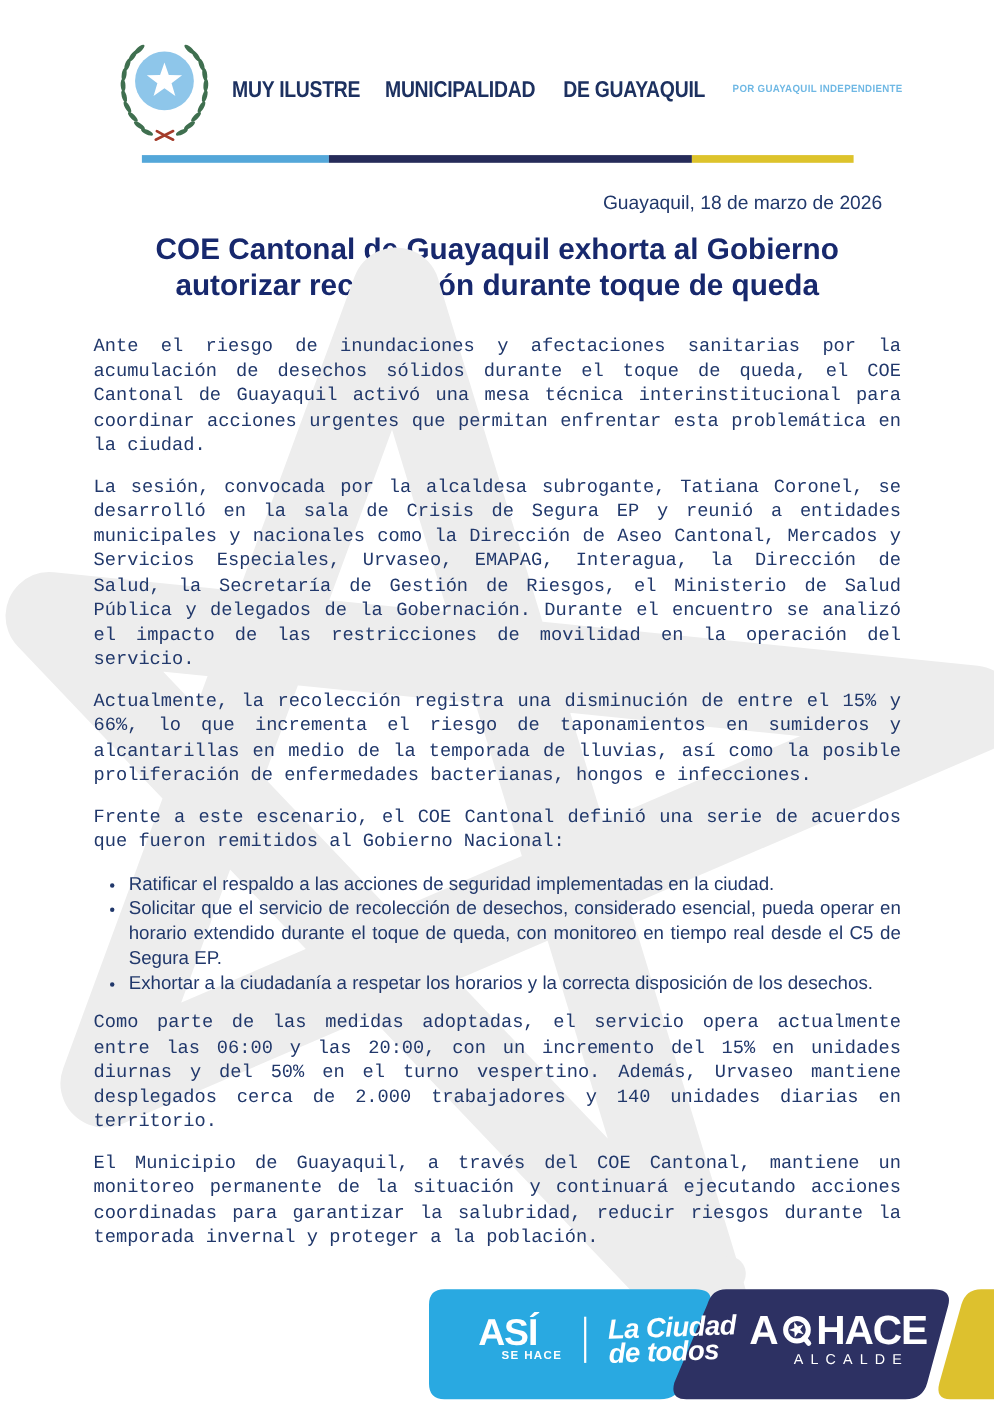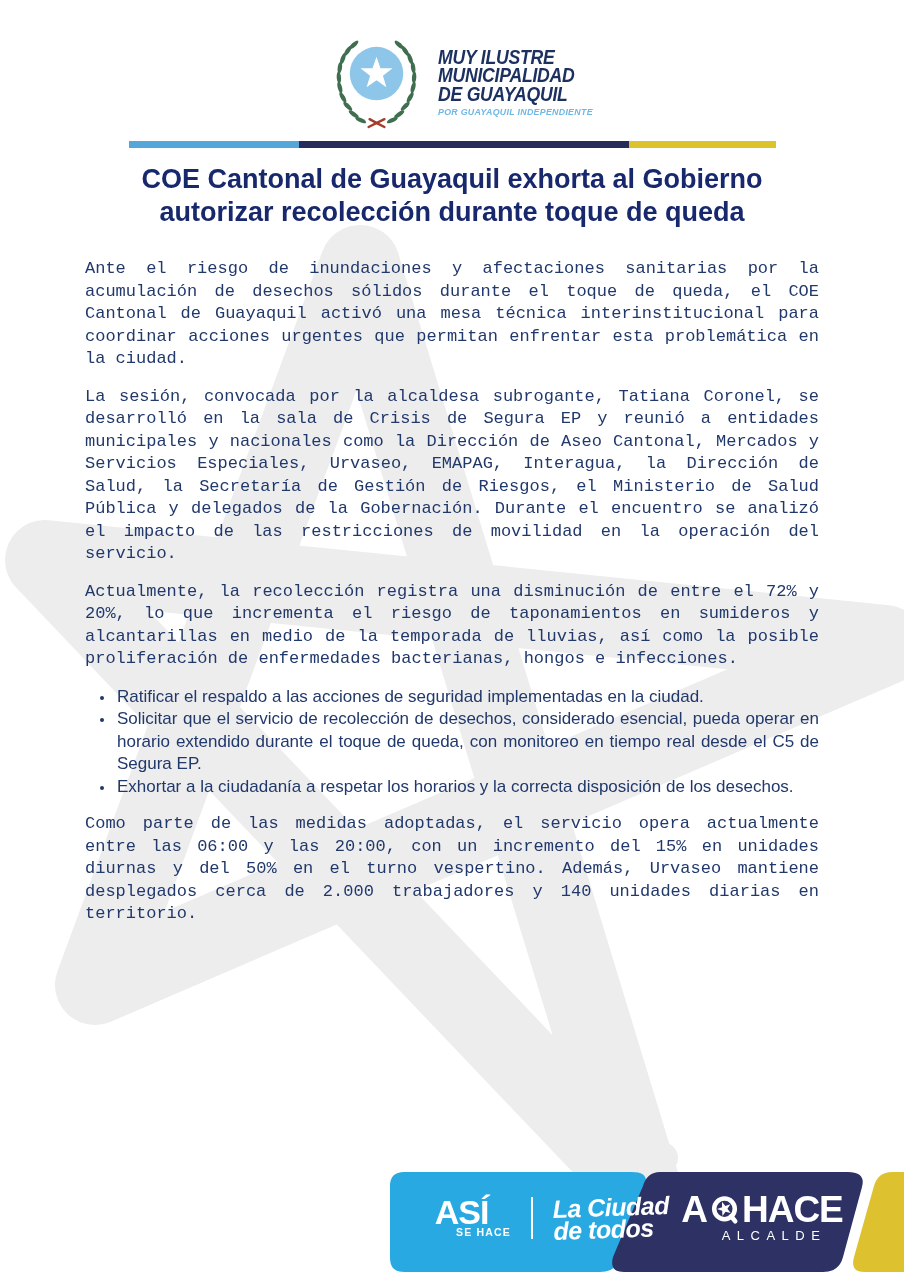--- a/index.html
+++ b/index.html
@@ -8,21 +8,21 @@
     position:relative; width:904px; height:1280px; margin:0 auto;
     background:#ffffff; overflow:hidden;
     font-family:"Liberation Sans", sans-serif;
   }
   
   .watermark { position:absolute; left:0; top:0; width:904px; height:1280px; pointer-events:none; }
   
   .header { position:relative; padding-top:33px; }
   .logo-row { display:flex; justify-content:center; align-items:center; gap:12px; transform:translateX(14px); }
   .emblem { width:99px; height:99px; flex:0 0 auto; }
-  .logo-text { display:flex; flex-direction:column;font-style:italic; }
+  .logo-text { display:flex; flex-direction:row; }
   .logo-org {
     color:#1d3160; font-weight:700; font-size:21px; line-height:18.5px;
     letter-spacing:-0.3px; transform:scaleX(0.84); transform-origin:left center;
     white-space:nowrap;
   }
   .logo-tagline {
     margin-top:3px; color:#6fb8e4; font-weight:700; font-size:9.5px;
     letter-spacing:0.3px; transform:scaleX(0.93); transform-origin:left center;
     white-space:nowrap;
   }
@@ -164,36 +164,39 @@
         <div class="logo-tagline">POR GUAYAQUIL INDEPENDIENTE</div>
       </div>
     </div>
     <div class="divider">
       <span class="seg-blue" style="background:#54a7d9"></span>
       <span class="seg-navy" style="background:#262b59"></span>
       <span class="seg-yellow" style="background:#ddc32b"></span>
     </div>
   </div>
 
+  <div class="dateline">Guayaquil, 18 de marzo de 2026</div>
 
   <h1 class="doc-title">
     <span>COE Cantonal de Guayaquil exhorta al Gobierno</span>
     <span>autorizar recolección durante toque de queda</span>
   </h1>
 
   <div class="content">
     <p>Ante el riesgo de inundaciones y afectaciones sanitarias por la acumulación de desechos sólidos durante el toque de queda, el COE Cantonal de Guayaquil activó una mesa técnica interinstitucional para coordinar acciones urgentes que permitan enfrentar esta problemática en la ciudad.</p>
     <p>La sesión, convocada por la alcaldesa subrogante, Tatiana Coronel, se desarrolló en la sala de Crisis de Segura EP y reunió a entidades municipales y nacionales como la Dirección de Aseo Cantonal, Mercados y Servicios Especiales, Urvaseo, EMAPAG, Interagua, la Dirección de Salud, la Secretaría de Gestión de Riesgos, el Ministerio de Salud Pública y delegados de la Gobernación. Durante el encuentro se analizó el impacto de las restricciones de movilidad en la operación del servicio.</p>
-    <p>Actualmente, la recolección registra una disminución de entre el 72% y 20%, lo que incrementa el riesgo de taponamientos en sumideros y alcantarillas en medio de la temporada de lluvias, así como la posible proliferación de enfermedades bacterianas, hongos e infecciones.</p>
+    <p>Actualmente, la recolección registra una disminución de entre el 15% y 66%, lo que incrementa el riesgo de taponamientos en sumideros y alcantarillas en medio de la temporada de lluvias, así como la posible proliferación de enfermedades bacterianas, hongos e infecciones.</p>
+    <p>Frente a este escenario, el COE Cantonal definió una serie de acuerdos que fueron remitidos al Gobierno Nacional:</p>
     <ul>
       <li>Ratificar el respaldo a las acciones de seguridad implementadas en la ciudad.</li>
       <li>Solicitar que el servicio de recolección de desechos, considerado esencial, pueda operar en horario extendido durante el toque de queda, con monitoreo en tiempo real desde el C5 de Segura EP.</li>
       <li>Exhortar a la ciudadanía a respetar los horarios y la correcta disposición de los desechos.</li>
     </ul>
     <p>Como parte de las medidas adoptadas, el servicio opera actualmente entre las 06:00 y las 20:00, con un incremento del 15% en unidades diurnas y del 50% en el turno vespertino. Además, Urvaseo mantiene desplegados cerca de 2.000 trabajadores y 140 unidades diarias en territorio.</p>
+    <p>El Municipio de Guayaquil, a través del COE Cantonal, mantiene un monitoreo permanente de la situación y continuará ejecutando acciones coordinadas para garantizar la salubridad, reducir riesgos durante la temporada invernal y proteger a la población.</p>
   </div>
 
   <div class="footer">
     <svg class="shapes" viewBox="0 0 904 120" aria-hidden="true">
 
       <path d="M404,12 H632 Q650,12 645,27 L621,97 Q616,112 600,112 H404 Q390,112 390,98 L390,26 Q390,12 404,12 Z" fill="#29a9e1"></path>
 
       <path d="M660,12 H848 Q866,12 862,27 L843,97 Q839,112 823,112 H624 Q609,112 613,97 L643,26 Q647,12 660,12 Z" fill="#2d3163"></path>
 
       <path d="M892,12 Q878,12 874,26 L854,97 Q850,112 864,112 L904,112 L904,12 Z" fill="#ddc12e"></path>

